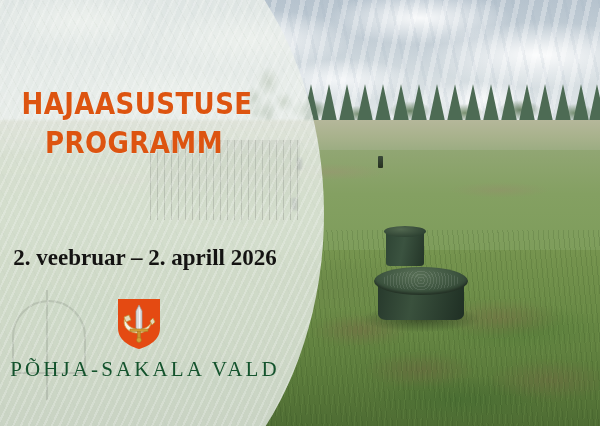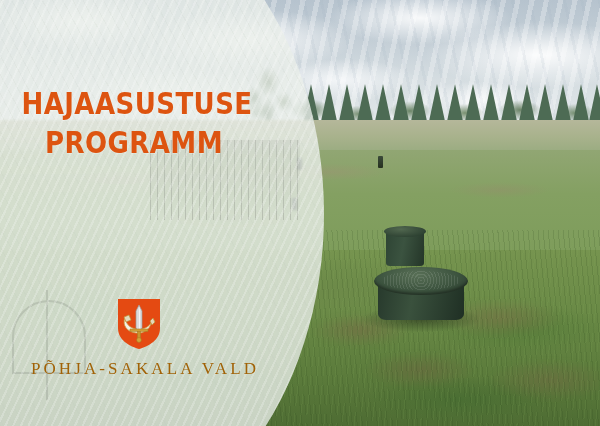--- a/index.html
+++ b/index.html
@@ -218,23 +218,23 @@
     line-height: 27px;
   }
 
   
   .crest { position: absolute; left: 117px; top: 298px; width: 44px; height: 52px; }
   .crest svg { display: block; }
 
   .vald-name {
     position: absolute; left: 0; top: 358px; width: 290px;
     text-align: center;
-    color: #a16207;
+    color: #14532d;
     font-family: "Liberation Serif", serif;
-    font-size: 17px;
+    font-size: 21px;
     font-weight: 400;
     letter-spacing: 3.1px;
     line-height: 22px;
   }
 
   
   .fence {
     position: absolute; left: 150px; top: 140px; width: 150px; height: 80px;
     opacity: .16;
     background:
@@ -313,20 +313,21 @@
   <div class="oval-tex"></div>
 
   <div class="content">
 
     <div class="title">
       <span class="title-l1">HAJAASUSTUSE</span>
       <span class="title-l2">PROGRAMM</span>
     </div>
 
 
+    <div class="dates">2. veebruar – 2. aprill 2026</div>
 
     <div class="crest">
       <svg width="44" height="52" viewBox="0 0 44 52" xmlns="http://www.w3.org/2000/svg">
         <path d="M1 1 H43 V30 C43 42 32 48 22 51 C12 48 1 42 1 30 Z" fill="#e44a12"></path>
 
         <path d="M8 20 C5 27 10 34 19 35 C27 36 33 31 34 25 C31 30 25 32 19 31 C13 30 9 26 8 20 Z" fill="#f4f1e7" stroke="#c9a24a" stroke-width="0.8"></path>
         <path d="M7 19 L12 17 L14 22 L9 24 Z" fill="#e3d9bd" stroke="#bb9237" stroke-width="0.7"></path>
         <path d="M33 23 L36 20 L38 24 L35 27 Z" fill="#e3d9bd" stroke="#bb9237" stroke-width="0.7"></path>
 
         <path d="M22 7 L25 13 V30 L22 35 L19 30 V13 Z" fill="#dcdcdc" stroke="#9b9b9b" stroke-width="0.7"></path>

